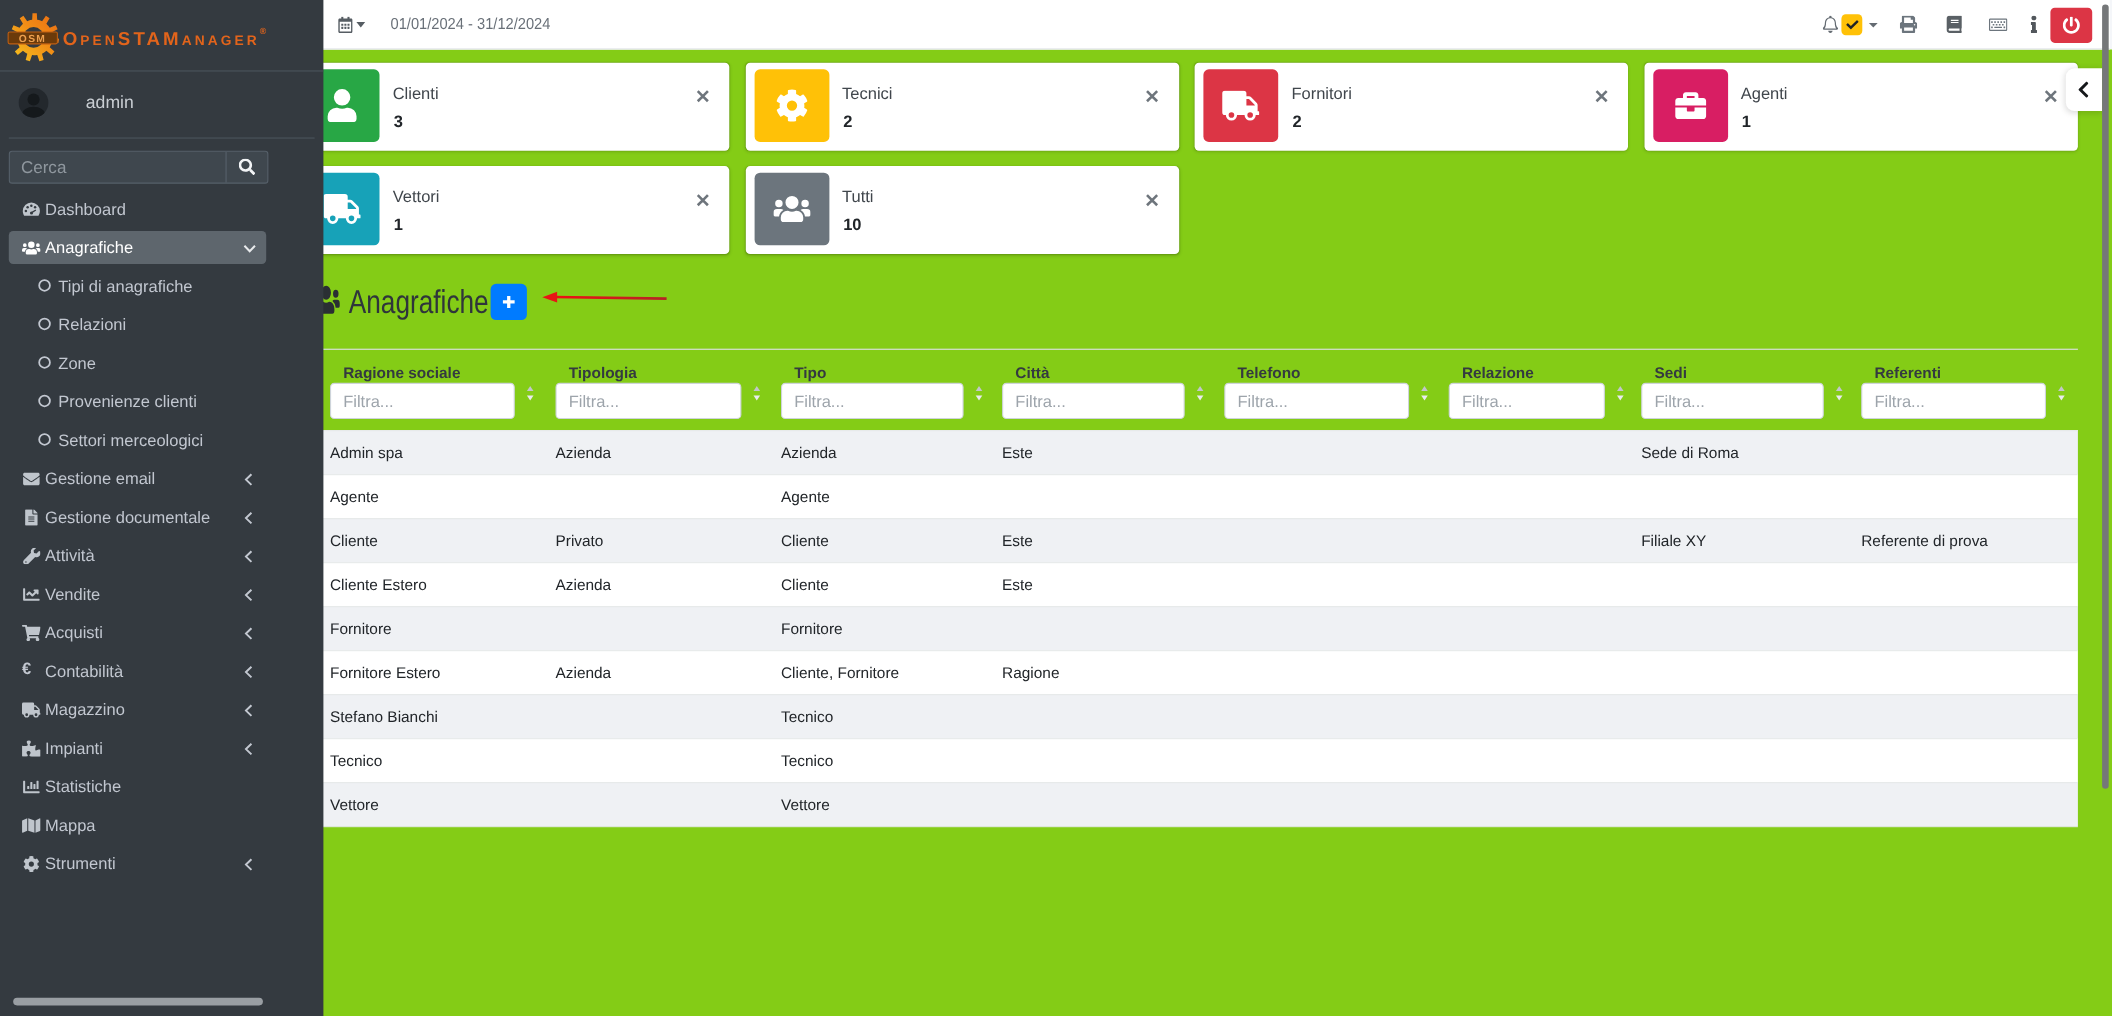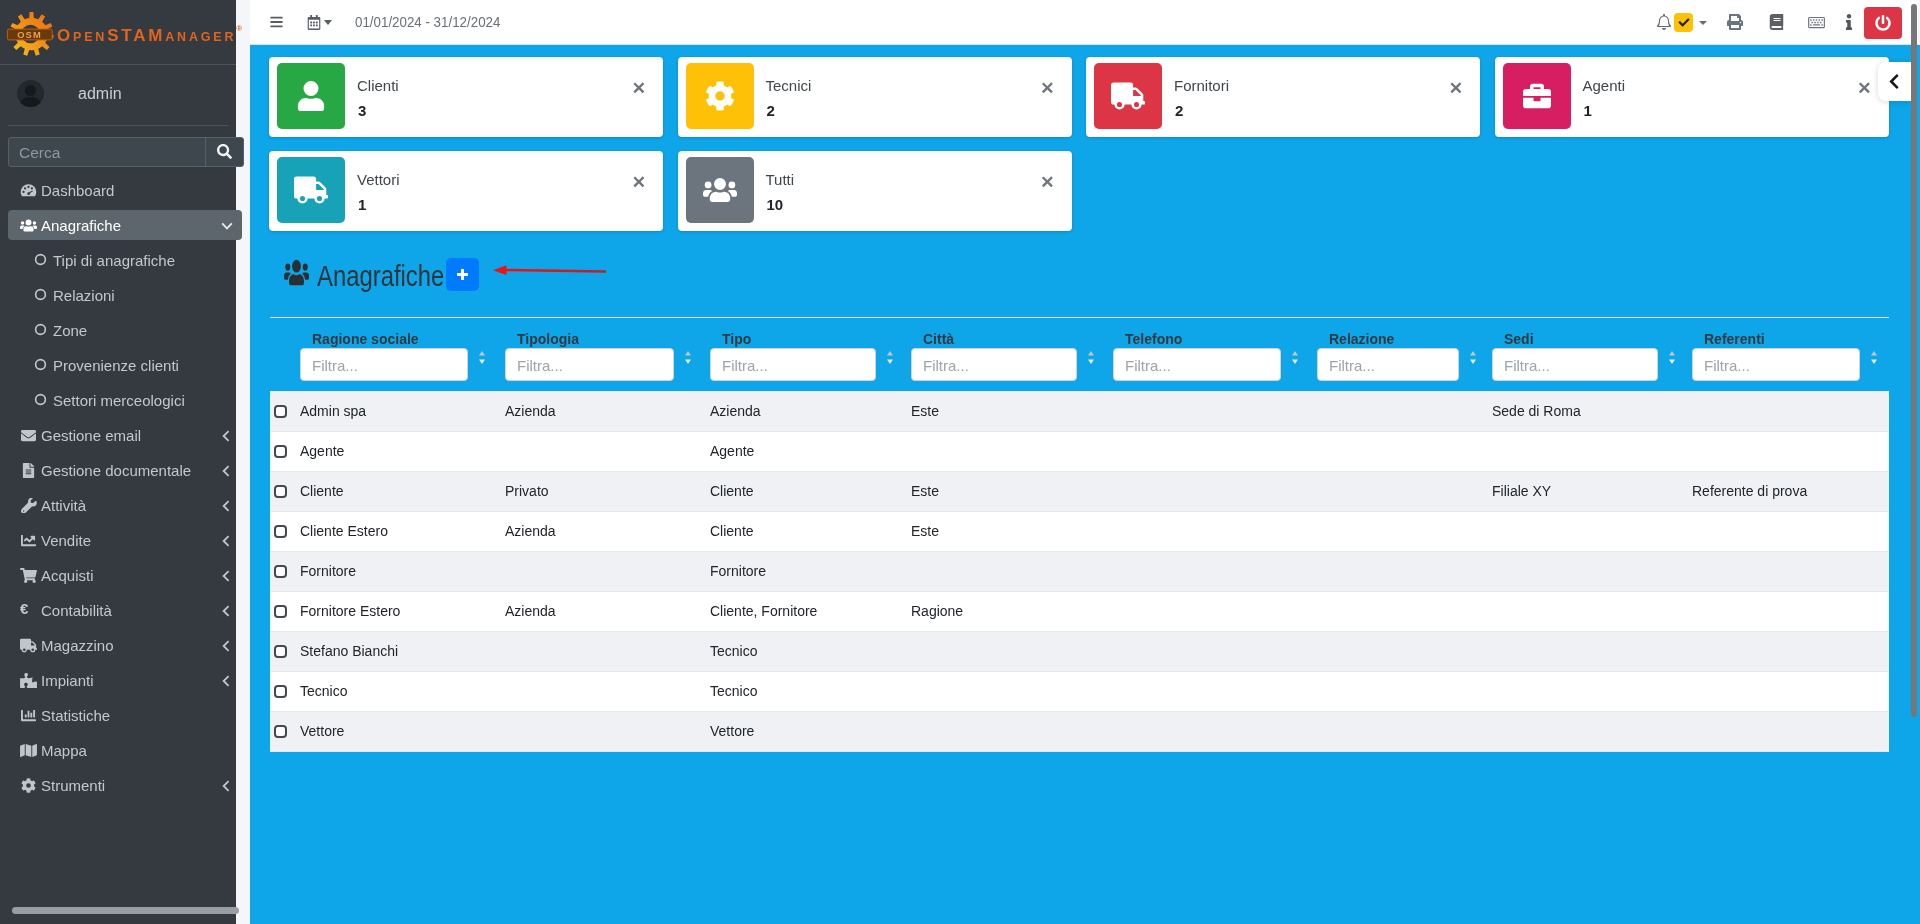--- a/index.html
+++ b/index.html
@@ -1,21 +1,21 @@
 <!DOCTYPE html>
 <html lang="it"><head>
 <meta charset="utf-8">
 <title>OSM</title>
 <style>
 * { margin:0; padding:0; box-sizing:border-box; }
 html,body { width:1920px; height:924px; overflow:hidden; font-family:"Liberation Sans", sans-serif; }
 body { background:#f4f6f9; position:relative; }
 
 
-#sidebar { position:absolute; left:0; top:0; width:236px; height:924px; background:#343a40; z-index:5; }
+#sidebar { position:absolute; left:0; top:0; width:294px; height:924px; background:#343a40; z-index:5; }
 #brand { height:65px; border-bottom:1px solid #4b545c; position:relative; }
 #brandtxt { position:absolute; left:57px; top:24px; color:#e2641b; font-weight:bold; font-size:17px; letter-spacing:2.8px; white-space:nowrap; }
 #brandtxt .sc { font-size:12.5px; }
 #brandtxt .reg { font-size:8px; vertical-align:10px; }
 #userpanel { position:relative; height:60px; }
 #avatar { position:absolute; left:17px; top:15px; width:27px; height:27px; border-radius:50%; background:#23282d; overflow:hidden; }
 #avatar .head { position:absolute; left:8px; top:4.5px; width:11px; height:11px; border-radius:50%; background:#15191c; }
 #avatar .bod { position:absolute; left:3px; top:16.5px; width:21px; height:14px; border-radius:50%; background:#15191c; }
 #userpanel .nm { position:absolute; left:54px; top:20px; color:#c9ced3; font-size:16px;margin-left:24px; }
 .sdivider { border-top:1px solid #4b545c; margin:0; }
@@ -33,21 +33,21 @@
 .nav-sub .txt { left:45px; }
 .nav-sub .ic { left:26px; top:8px; }
 
 #sidescroll { position:absolute; left:12px; bottom:10px; width:227px; height:7px; border-radius:4px; background:#999ea3; }
 
 
 #navbar { position:absolute; left:250px; top:0; width:1668px; height:45px; background:#fff; border-bottom:1px solid #dee2e6; z-index:4; }
 #navbar .date { position:absolute; left:105px; top:14px; font-size:14.5px; color:#697078; transform:scaleX(.92); transform-origin:0 0; }
 
 
-#content { position:absolute; left:250px; top:45px; width:1670px; height:879px; background:#0ea5e9; }
+#content { position:absolute; left:250px; top:45px; width:1670px; height:879px; background:#84cc16; }
 
 
 .card { position:absolute; width:394px; height:80px; background:#fff; border-radius:4px; box-shadow:0 0 1px rgba(0,0,0,.12), 0 1px 3px rgba(0,0,0,.15); }
 .card .sq { position:absolute; left:8px; top:6px; width:68px; height:66px; border-radius:5px; }
 .card .sq svg { position:absolute; left:50%; top:50%; transform:translate(-50%,-50%); }
 .card .ttl { position:absolute; left:88px; top:20px; font-size:15px; color:#40464c; }
 .card .num { position:absolute; left:89px; top:45px; font-size:15px; font-weight:bold; color:#212529; }
 .card .x { position:absolute; right:17px; top:21px; font-size:17px; color:#6e757c; font-weight:bold; }
 
 #prevbtn { position:absolute; left:1628px; top:17px; width:33px; height:39px; background:#fff; border-radius:8px 0 0 8px; box-shadow:0 1px 6px rgba(0,0,0,.15); }

